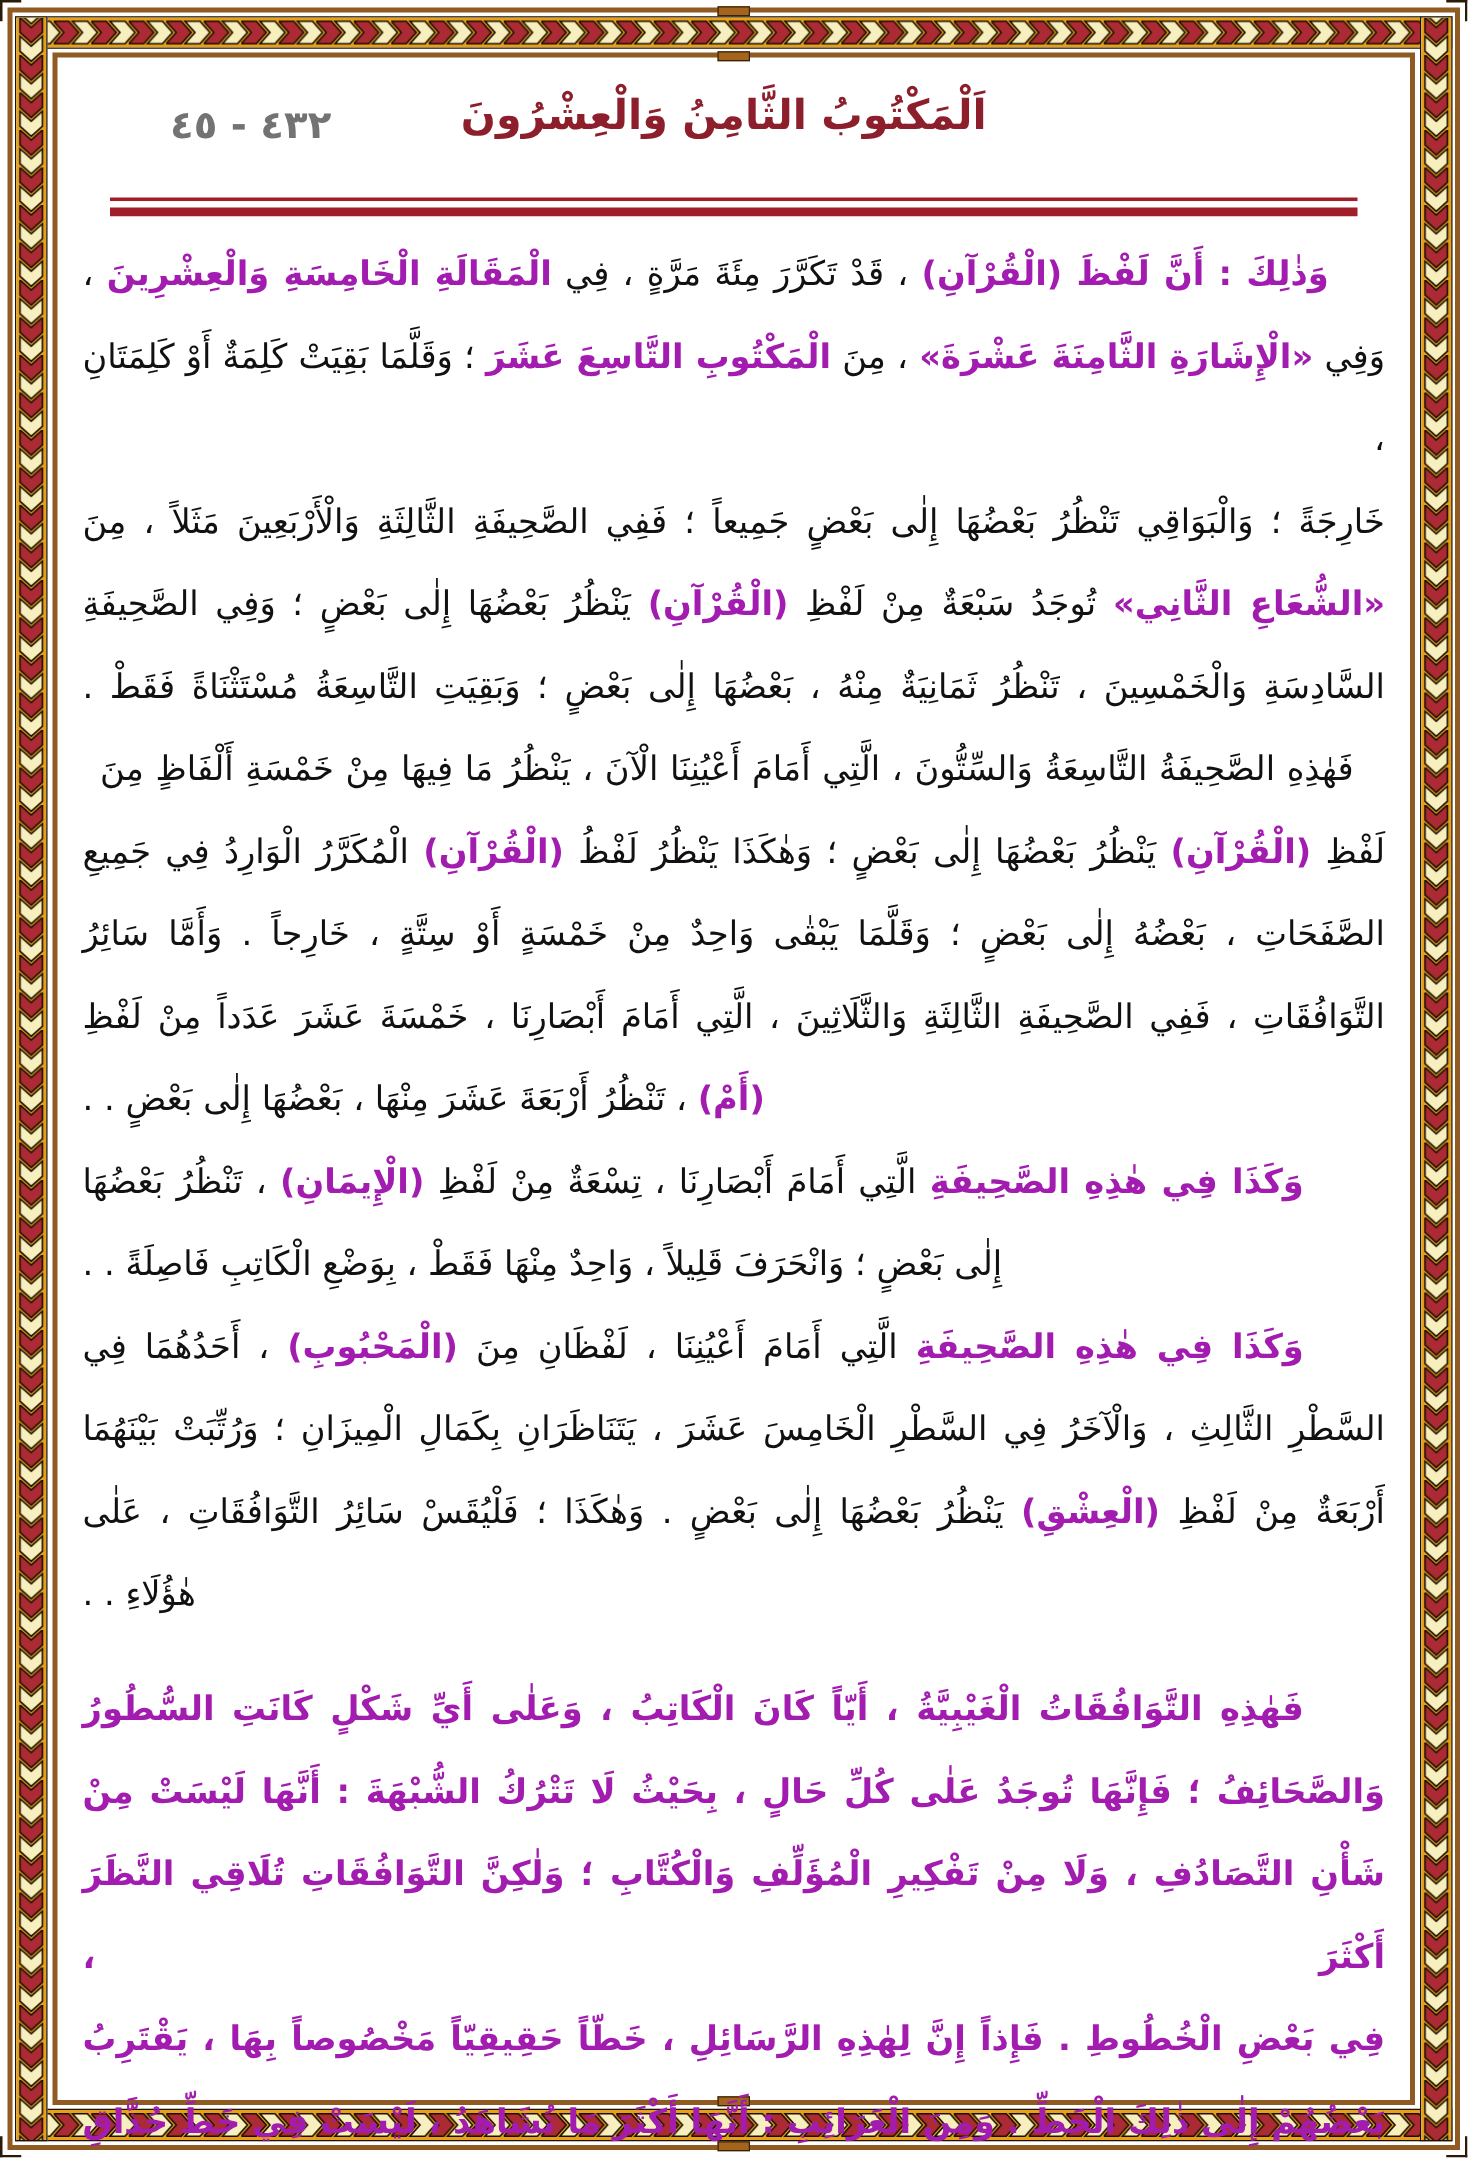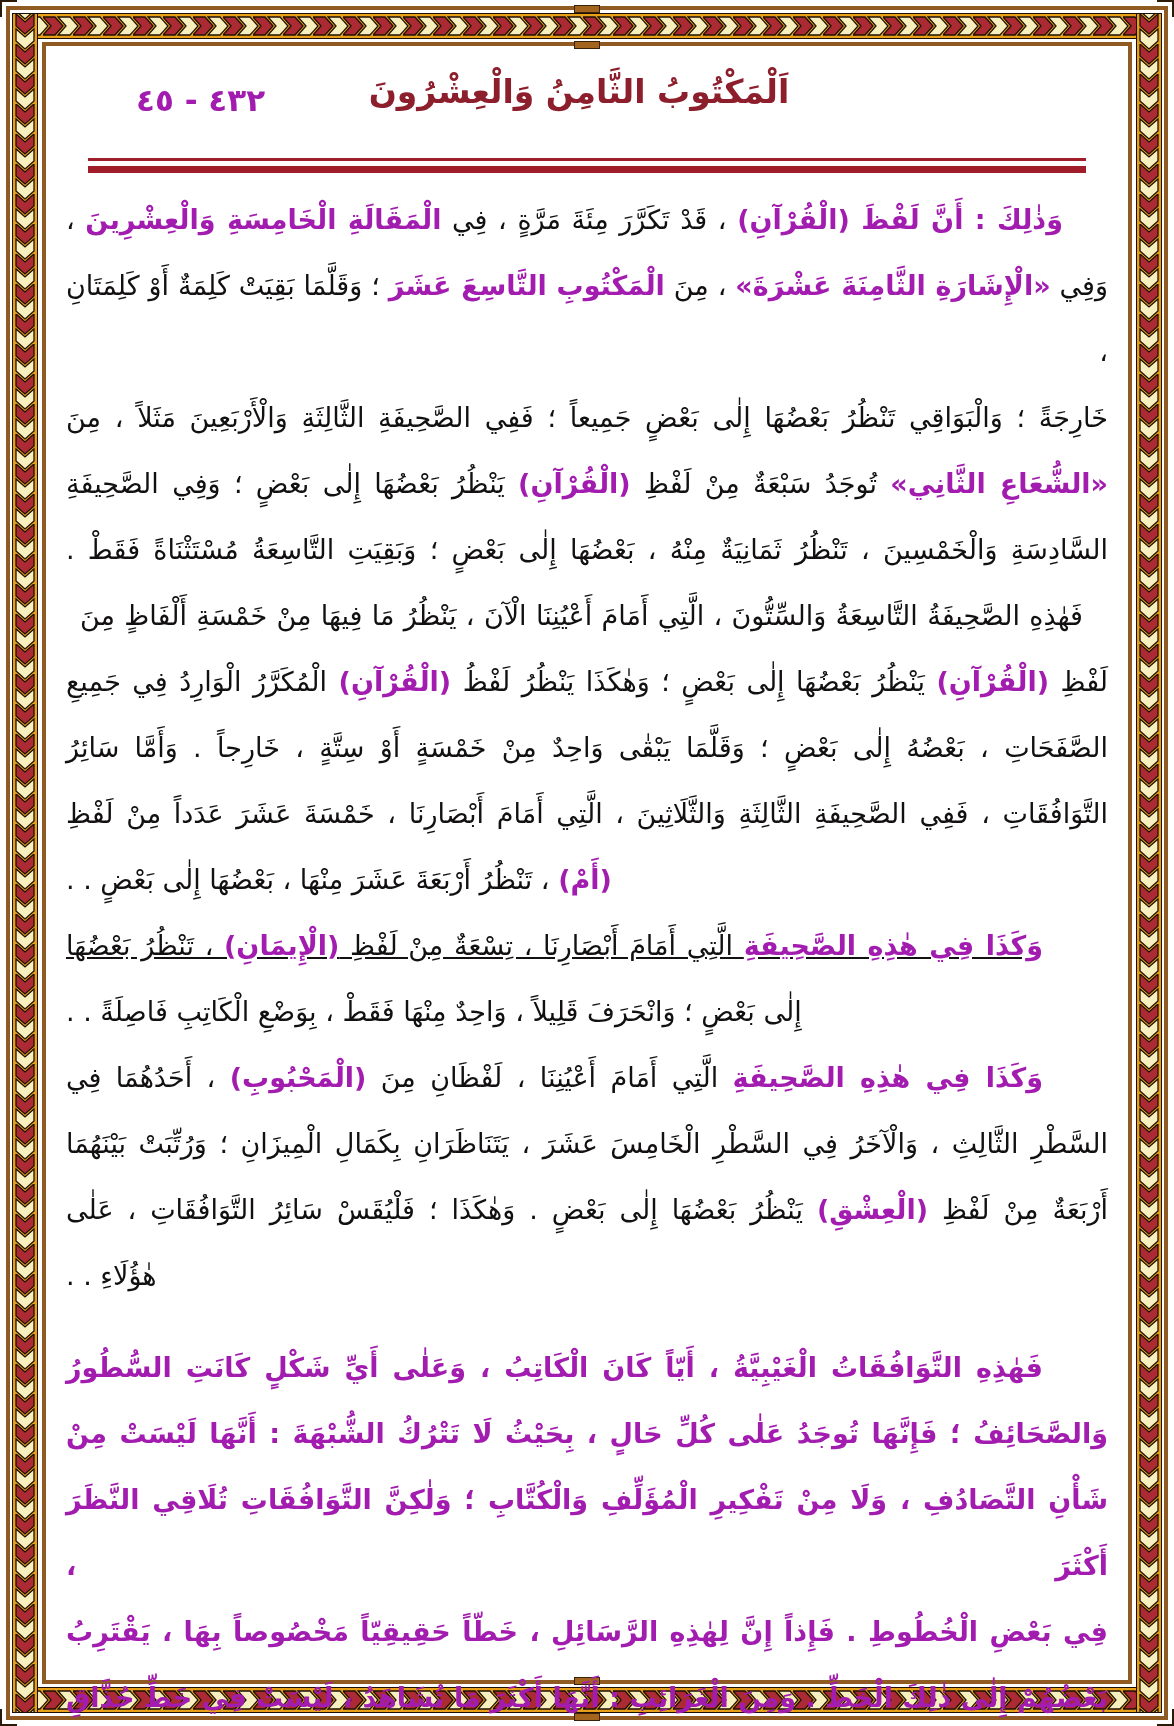--- a/index.html
+++ b/index.html
@@ -22,21 +22,21 @@
   .tick{position:absolute;width:15px;height:15px;pointer-events:none;}
   .tick.tl{left:0;top:0;border-left:2px solid #2a1a08;border-top:2px solid #2a1a08;}
   .tick.tr{right:0;top:0;border-right:2px solid #2a1a08;border-top:2px solid #2a1a08;}
   .tick.bl{left:0;bottom:0;border-left:2px solid #2a1a08;border-bottom:2px solid #2a1a08;}
   .tick.br{right:0;bottom:0;border-right:2px solid #2a1a08;border-bottom:2px solid #2a1a08;}
   
   .content{position:absolute;left:66px;right:66px;top:56px;direction:rtl;}
   .header{position:relative;height:92px;}
   .page-numbers{
     position:absolute;left:70px;top:26px;direction:rtl;
-    color:#a21caf;font-weight:bold;font-size:31px;letter-spacing:1px;
+    color:#737373;font-weight:bold;font-size:31px;letter-spacing:1px;
   }
   .doc-title{
     position:absolute;right:16px;left:0;top:16px;text-align:center;
     color:#8d1f2d;font-weight:bold;font-size:33px;
   }
   .rule{margin:10px 22px 0 22px;}
   .rule .r1{height:3px;background:#a01d2a;}
   .rule .r2{height:5px;background:#ffffff;}
   .rule .r3{height:7px;background:#a01d2a;}
   .body-text{margin-top:14px;direction:rtl;}
@@ -136,21 +136,21 @@
       <div class="line fill" style="padding-right: 45px;"><span class="seg-m">وَذٰلِكَ : أَنَّ لَفْظَ (الْقُرْآنِ)</span><span class="seg-k"> ، قَدْ تَكَرَّرَ مِئَةَ مَرَّةٍ ، فِي </span><span class="seg-m">الْمَقَالَةِ الْخَامِسَةِ وَالْعِشْرِينَ</span><span class="seg-k"> ،</span></div>
       <div class="line fill"><span class="seg-k">وَفِي </span><span class="seg-m">«الْإِشَارَةِ الثَّامِنَةَ عَشْرَةَ»</span><span class="seg-k"> ، مِنَ </span><span class="seg-m">الْمَكْتُوبِ التَّاسِعَ عَشَرَ</span><span class="seg-k"> ؛ وَقَلَّمَا بَقِيَتْ كَلِمَةٌ أَوْ كَلِمَتَانِ ،</span></div>
       <div class="line fill"><span class="seg-k">خَارِجَةً ؛ وَالْبَوَاقِي تَنْظُرُ بَعْضُهَا إِلٰى بَعْضٍ جَمِيعاً ؛ فَفِي الصَّحِيفَةِ الثَّالِثَةِ وَالْأَرْبَعِينَ مَثَلاً ، مِنَ</span></div>
       <div class="line fill"><span class="seg-m">«الشُّعَاعِ الثَّانِي»</span><span class="seg-k"> تُوجَدُ سَبْعَةٌ مِنْ لَفْظِ </span><span class="seg-m">(الْقُرْآنِ)</span><span class="seg-k"> يَنْظُرُ بَعْضُهَا إِلٰى بَعْضٍ ؛ وَفِي الصَّحِيفَةِ</span></div>
       <div class="line fill"><span class="seg-k">السَّادِسَةِ وَالْخَمْسِينَ ، تَنْظُرُ ثَمَانِيَةٌ مِنْهُ ، بَعْضُهَا إِلٰى بَعْضٍ ؛ وَبَقِيَتِ التَّاسِعَةُ مُسْتَثْنَاةً فَقَطْ .</span></div>
       <div class="line fill" style="padding-right: 25px; margin-left: 14px;"><span class="seg-k">فَهٰذِهِ الصَّحِيفَةُ التَّاسِعَةُ وَالسِّتُّونَ ، الَّتِي أَمَامَ أَعْيُنِنَا الْآنَ ، يَنْظُرُ مَا فِيهَا مِنْ خَمْسَةِ أَلْفَاظٍ مِنَ</span></div>
       <div class="line fill"><span class="seg-k">لَفْظِ </span><span class="seg-m">(الْقُرْآنِ)</span><span class="seg-k"> يَنْظُرُ بَعْضُهَا إِلٰى بَعْضٍ ؛ وَهٰكَذَا يَنْظُرُ لَفْظُ </span><span class="seg-m">(الْقُرْآنِ)</span><span class="seg-k"> الْمُكَرَّرُ الْوَارِدُ فِي جَمِيعِ</span></div>
       <div class="line fill"><span class="seg-k">الصَّفَحَاتِ ، بَعْضُهُ إِلٰى بَعْضٍ ؛ وَقَلَّمَا يَبْقٰى وَاحِدٌ مِنْ خَمْسَةٍ أَوْ سِتَّةٍ ، خَارِجاً . وَأَمَّا سَائِرُ</span></div>
       <div class="line fill"><span class="seg-k">التَّوَافُقَاتِ ، فَفِي الصَّحِيفَةِ الثَّالِثَةِ وَالثَّلَاثِينَ ، الَّتِي أَمَامَ أَبْصَارِنَا ، خَمْسَةَ عَشَرَ عَدَداً مِنْ لَفْظِ</span></div>
       <div class="line"><span class="seg-m">(أَمْ)</span><span class="seg-k"> ، تَنْظُرُ أَرْبَعَةَ عَشَرَ مِنْهَا ، بَعْضُهَا إِلٰى بَعْضٍ . .</span></div>
-      <div class="line fill" style="padding-right: 65px; text-decoration: underline;"><span class="seg-m">وَكَذَا فِي هٰذِهِ الصَّحِيفَةِ</span><span class="seg-k"> الَّتِي أَمَامَ أَبْصَارِنَا ، تِسْعَةٌ مِنْ لَفْظِ </span><span class="seg-m">(الْإِيمَانِ)</span><span class="seg-k"> ، تَنْظُرُ بَعْضُهَا</span></div>
+      <div class="line fill" style="padding-right: 65px;"><span class="seg-m">وَكَذَا فِي هٰذِهِ الصَّحِيفَةِ</span><span class="seg-k"> الَّتِي أَمَامَ أَبْصَارِنَا ، تِسْعَةٌ مِنْ لَفْظِ </span><span class="seg-m">(الْإِيمَانِ)</span><span class="seg-k"> ، تَنْظُرُ بَعْضُهَا</span></div>
       <div class="line"><span class="seg-k">إِلٰى بَعْضٍ ؛ وَانْحَرَفَ قَلِيلاً ، وَاحِدٌ مِنْهَا فَقَطْ ، بِوَضْعِ الْكَاتِبِ فَاصِلَةً . .</span></div>
       <div class="line fill" style="padding-right: 65px;"><span class="seg-m">وَكَذَا فِي هٰذِهِ الصَّحِيفَةِ</span><span class="seg-k"> الَّتِي أَمَامَ أَعْيُنِنَا ، لَفْظَانِ مِنَ </span><span class="seg-m">(الْمَحْبُوبِ)</span><span class="seg-k"> ، أَحَدُهُمَا فِي</span></div>
       <div class="line fill"><span class="seg-k">السَّطْرِ الثَّالِثِ ، وَالْآخَرُ فِي السَّطْرِ الْخَامِسَ عَشَرَ ، يَتَنَاظَرَانِ بِكَمَالِ الْمِيزَانِ ؛ وَرُتِّبَتْ بَيْنَهُمَا</span></div>
       <div class="line fill"><span class="seg-k">أَرْبَعَةٌ مِنْ لَفْظِ </span><span class="seg-m">(الْعِشْقِ)</span><span class="seg-k"> يَنْظُرُ بَعْضُهَا إِلٰى بَعْضٍ . وَهٰكَذَا ؛ فَلْيُقَسْ سَائِرُ التَّوَافُقَاتِ ، عَلٰى</span></div>
       <div class="line"><span class="seg-k">هٰؤُلَاءِ . .</span></div>
       <div class="pgap"></div>
       <div class="line fill" style="padding-right: 65px;"><span class="seg-m">فَهٰذِهِ التَّوَافُقَاتُ الْغَيْبِيَّةُ ، أَيّاً كَانَ الْكَاتِبُ ، وَعَلٰى أَيِّ شَكْلٍ كَانَتِ السُّطُورُ</span></div>
       <div class="line fill"><span class="seg-m">وَالصَّحَائِفُ ؛ فَإِنَّهَا تُوجَدُ عَلٰى كُلِّ حَالٍ ، بِحَيْثُ لَا تَتْرُكُ الشُّبْهَةَ : أَنَّهَا لَيْسَتْ مِنْ</span></div>
       <div class="line fill"><span class="seg-m">شَأْنِ التَّصَادُفِ ، وَلَا مِنْ تَفْكِيرِ الْمُؤَلِّفِ وَالْكُتَّابِ ؛ وَلٰكِنَّ التَّوَافُقَاتِ تُلَاقِي النَّظَرَ أَكْثَرَ ،</span></div>
       <div class="line fill"><span class="seg-m">فِي بَعْضِ الْخُطُوطِ . فَإِذاً إِنَّ لِهٰذِهِ الرَّسَائِلِ ، خَطّاً حَقِيقِيّاً مَخْصُوصاً بِهَا ، يَقْتَرِبُ</span></div>

